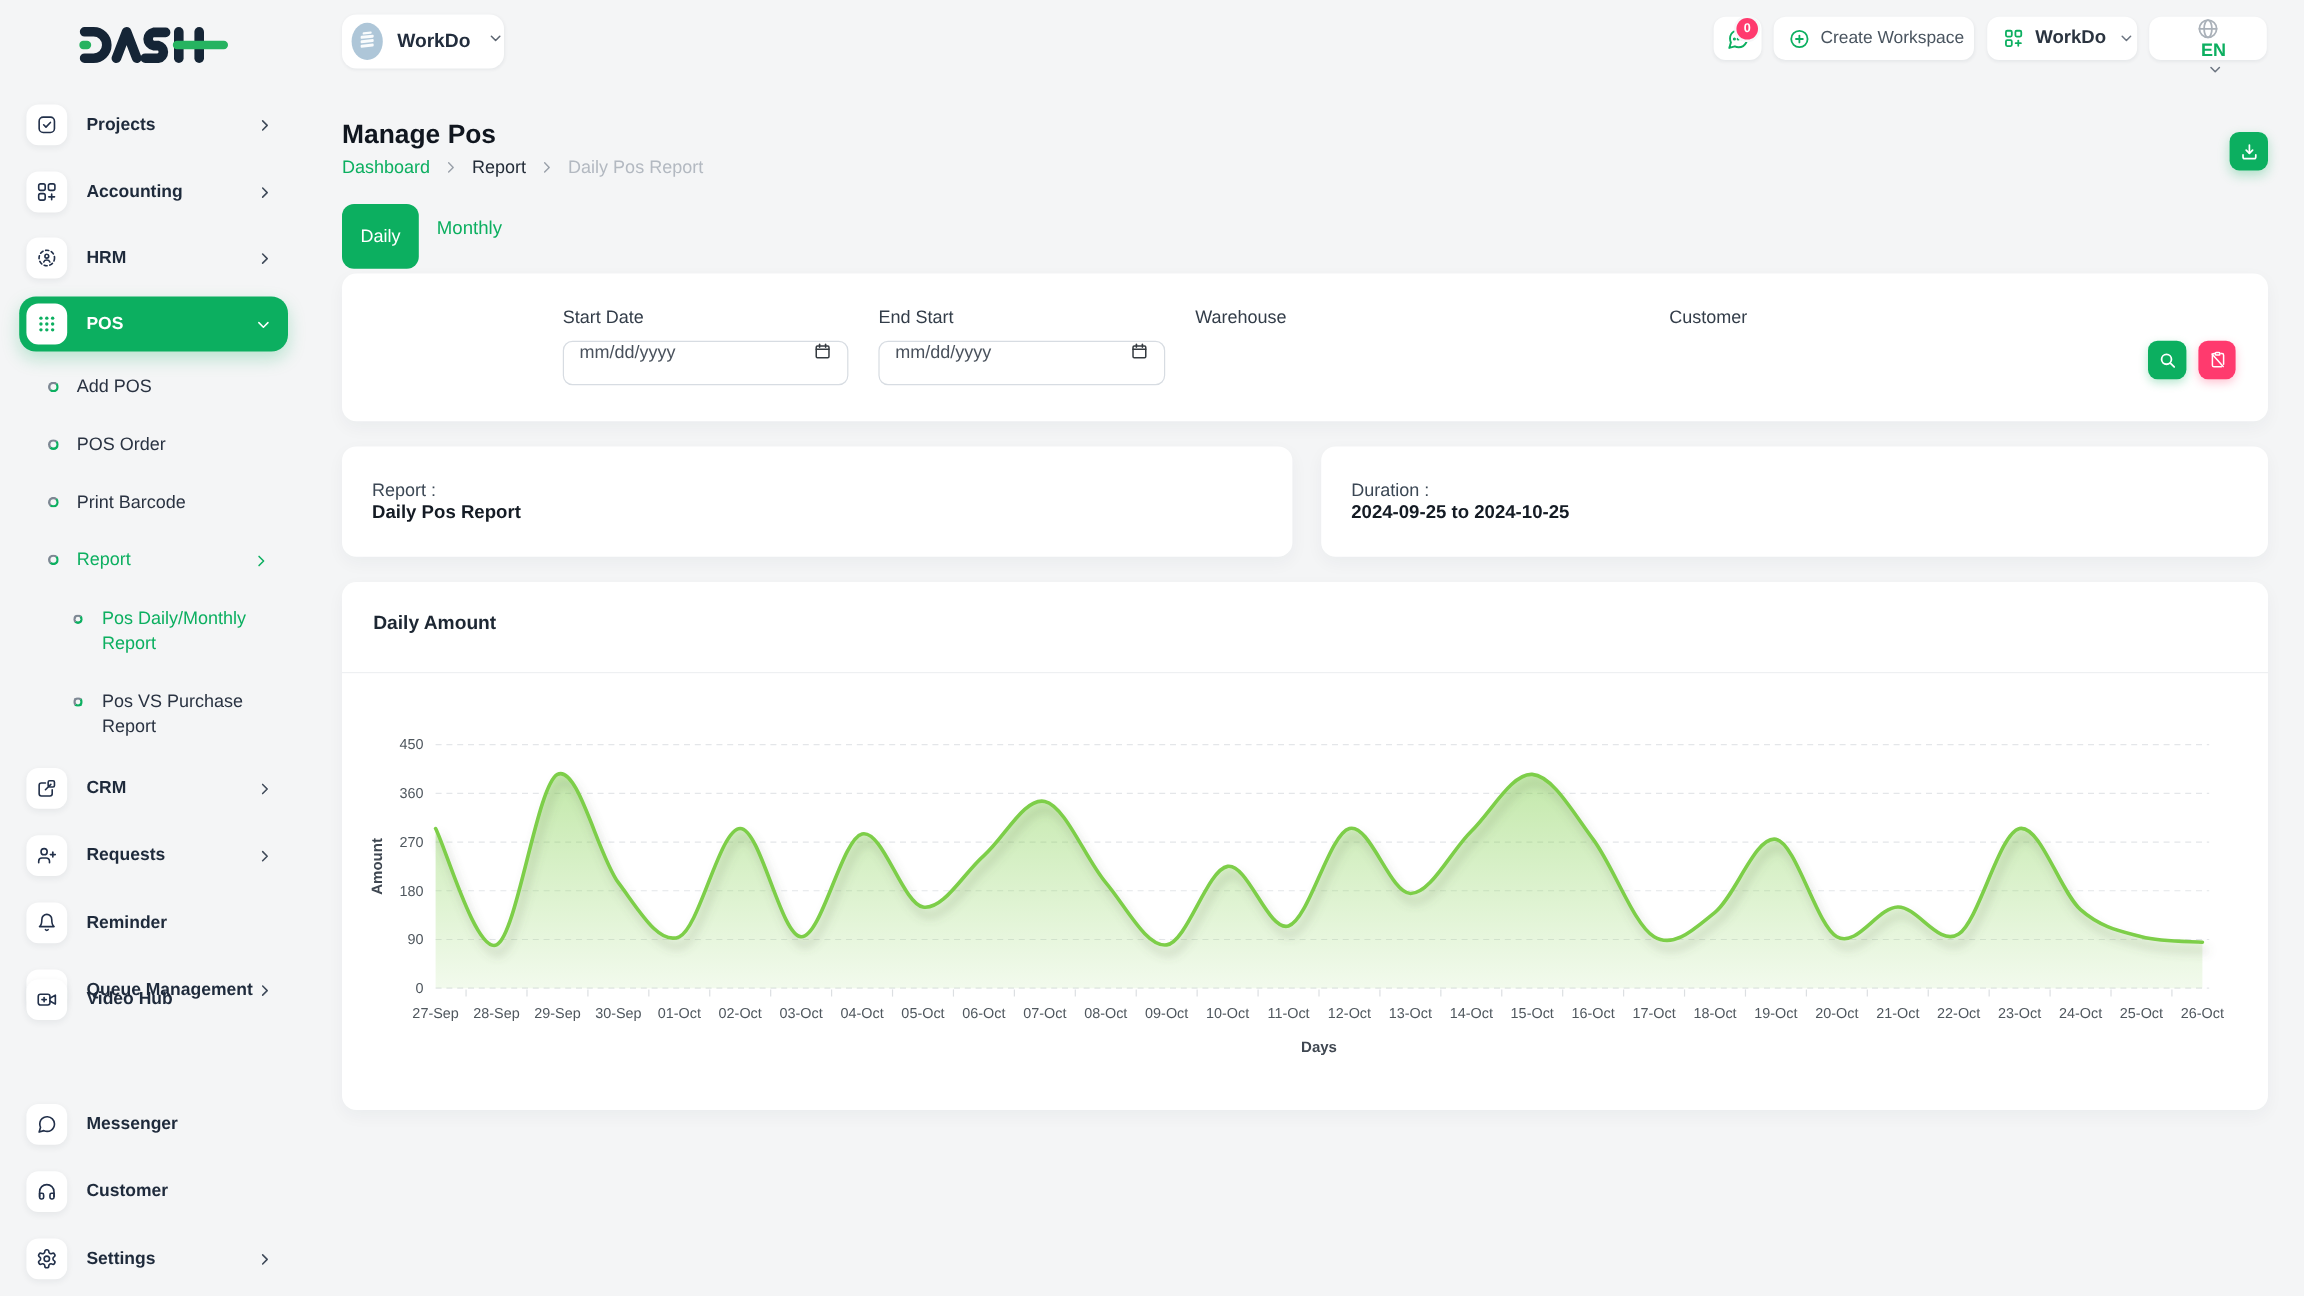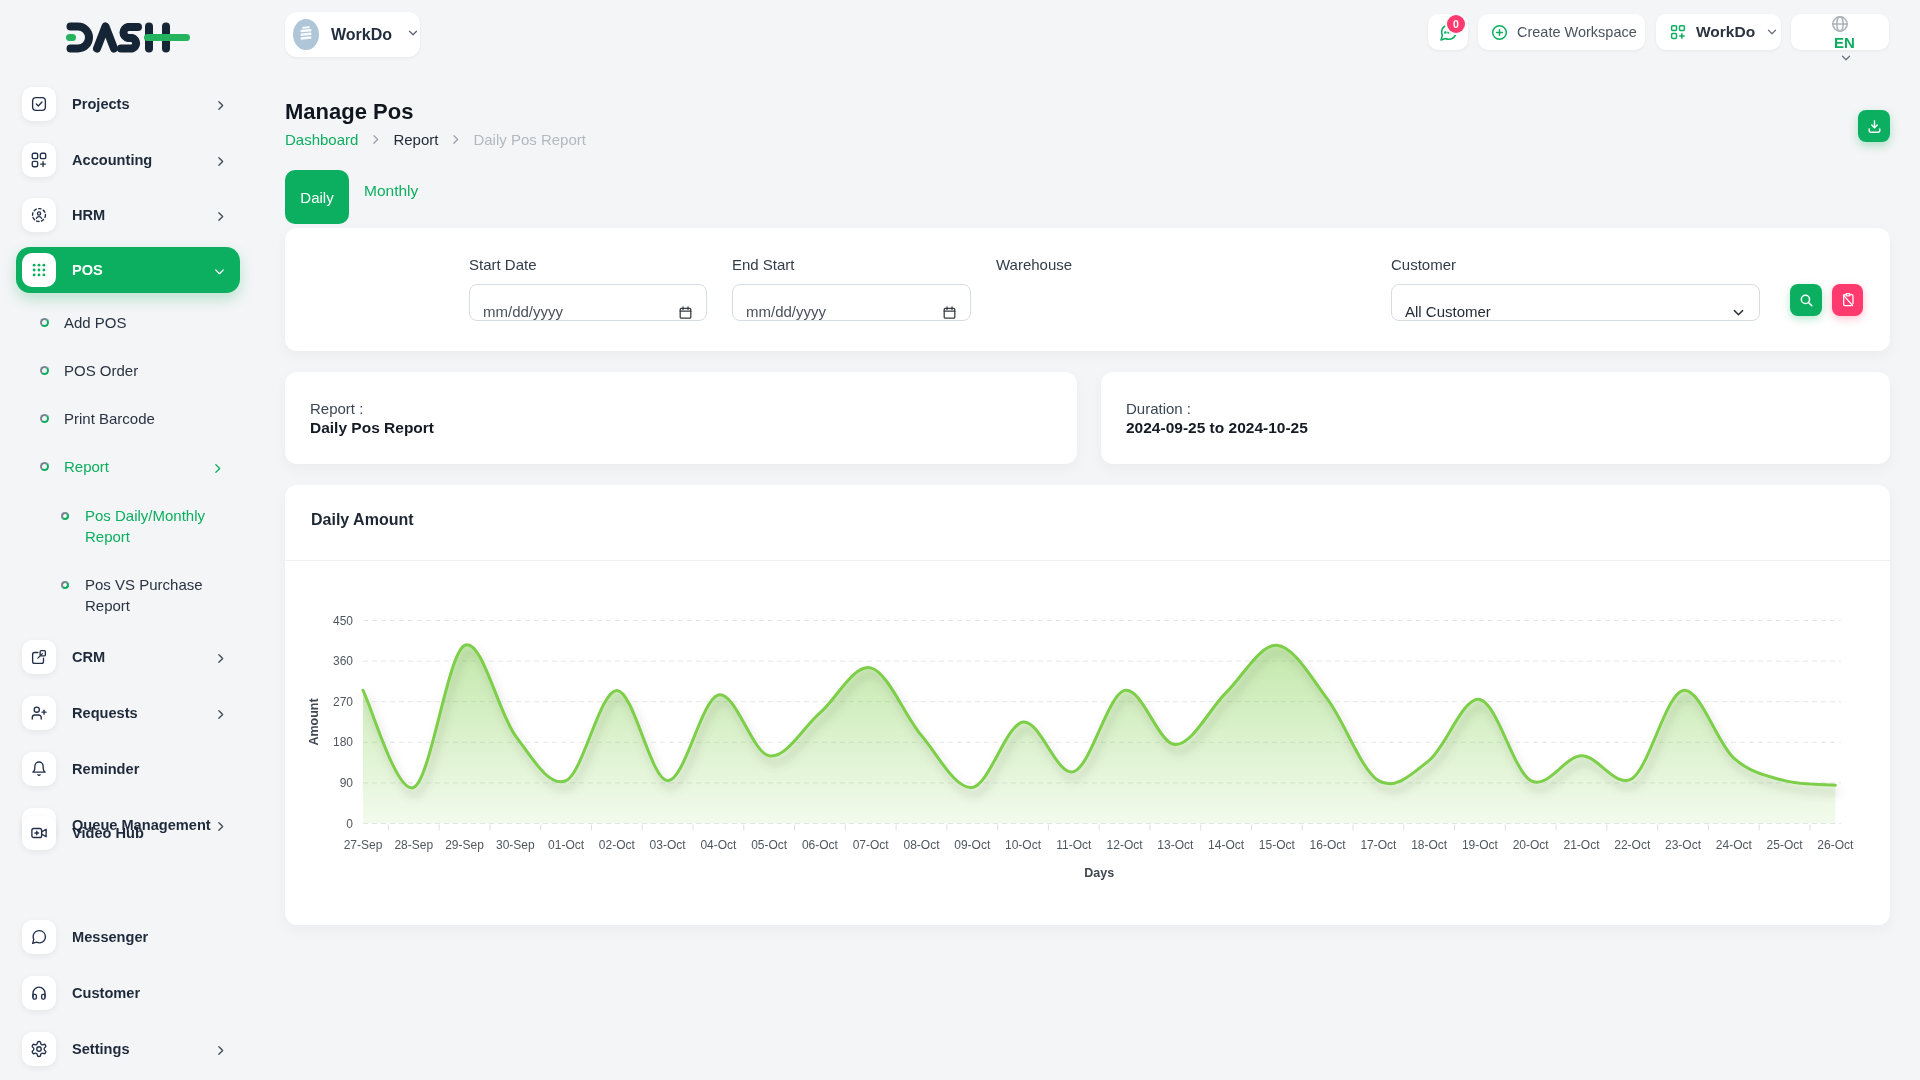--- a/index.html
+++ b/index.html
@@ -105,21 +105,21 @@
     box-shadow:0 4px 10px rgba(12,175,96,0.3);
   }
 
   
   .card { position:absolute; background:#fff; border-radius:12px; box-shadow:0 5px 14px rgba(26,40,68,0.045); }
   .filter-card { left:285px; top:228px; width:1605px; height:123px; }
   .f-label { position:absolute; top:28px; font-size:15px; font-weight:500; color:#333d49; }
   .f-input {
     position:absolute; top:56px; height:37px; background:#fff;
     border:1px solid #d7dce2; border-radius:8px;
-    display:flex; align-items:flex-end; padding:0 13px;
+    display:flex; align-items:flex-start; padding:0 13px;
     font-size:15px; color:#434c57; cursor:pointer;
   }
   .f-input .ph { flex:1; color:#4a525d; }
   .f-select { color:#232c38; }
   .f-select .ph { color:#232c38; }
   .sq-btn {
     position:absolute; top:56px; width:32px; height:32px; border:none; border-radius:8px;
     display:flex; align-items:center; justify-content:center; color:#fff; cursor:pointer;
   }
   .btn-search { left:1505px; background:var(--accent,#0CAF60); box-shadow:0 3px 8px rgba(12,175,96,0.3); }
@@ -460,28 +460,20 @@
     </span>
   </div>
   <div class="f-input" style="left:447px;width:239px">
     <span class="ph">mm/dd/yyyy</span>
     <span style="display:flex;color:#343a40">
       <svg width="15" height="15" viewBox="0 0 24 24" fill="none" stroke="currentColor" stroke-width="2" stroke-linecap="round">
           <rect x="3.5" y="5.5" width="17" height="15.5" rx="1.6"></rect>
           <line x1="8" y1="3" x2="8" y2="7"></line>
           <line x1="16" y1="3" x2="16" y2="7"></line>
           <line x1="3.5" y1="9.8" x2="20.5" y2="9.8"></line>
-        </svg>
-    </span>
-  </div>
-  <div class="f-input f-select" style="left:1106px;width:369px">
-    <span class="ph">All Customer</span>
-    <span style="display:flex;color:#2e353d">
-      <svg width="15" height="15" viewBox="0 0 24 24" fill="none" stroke="currentColor" stroke-width="2.4" stroke-linecap="round" stroke-linejoin="round">
-          <polyline points="5.5 9 12 15.5 18.5 9"></polyline>
         </svg>
     </span>
   </div>
 
   <button class="sq-btn btn-search">
     <span style="display:flex">
       <svg width="17" height="17" viewBox="0 0 24 24" fill="none" stroke="currentColor" stroke-width="2.1" stroke-linecap="round">
           <circle cx="10.5" cy="10.5" r="5.8"></circle>
           <line x1="15" y1="15" x2="19.5" y2="19.5"></line>
         </svg>

